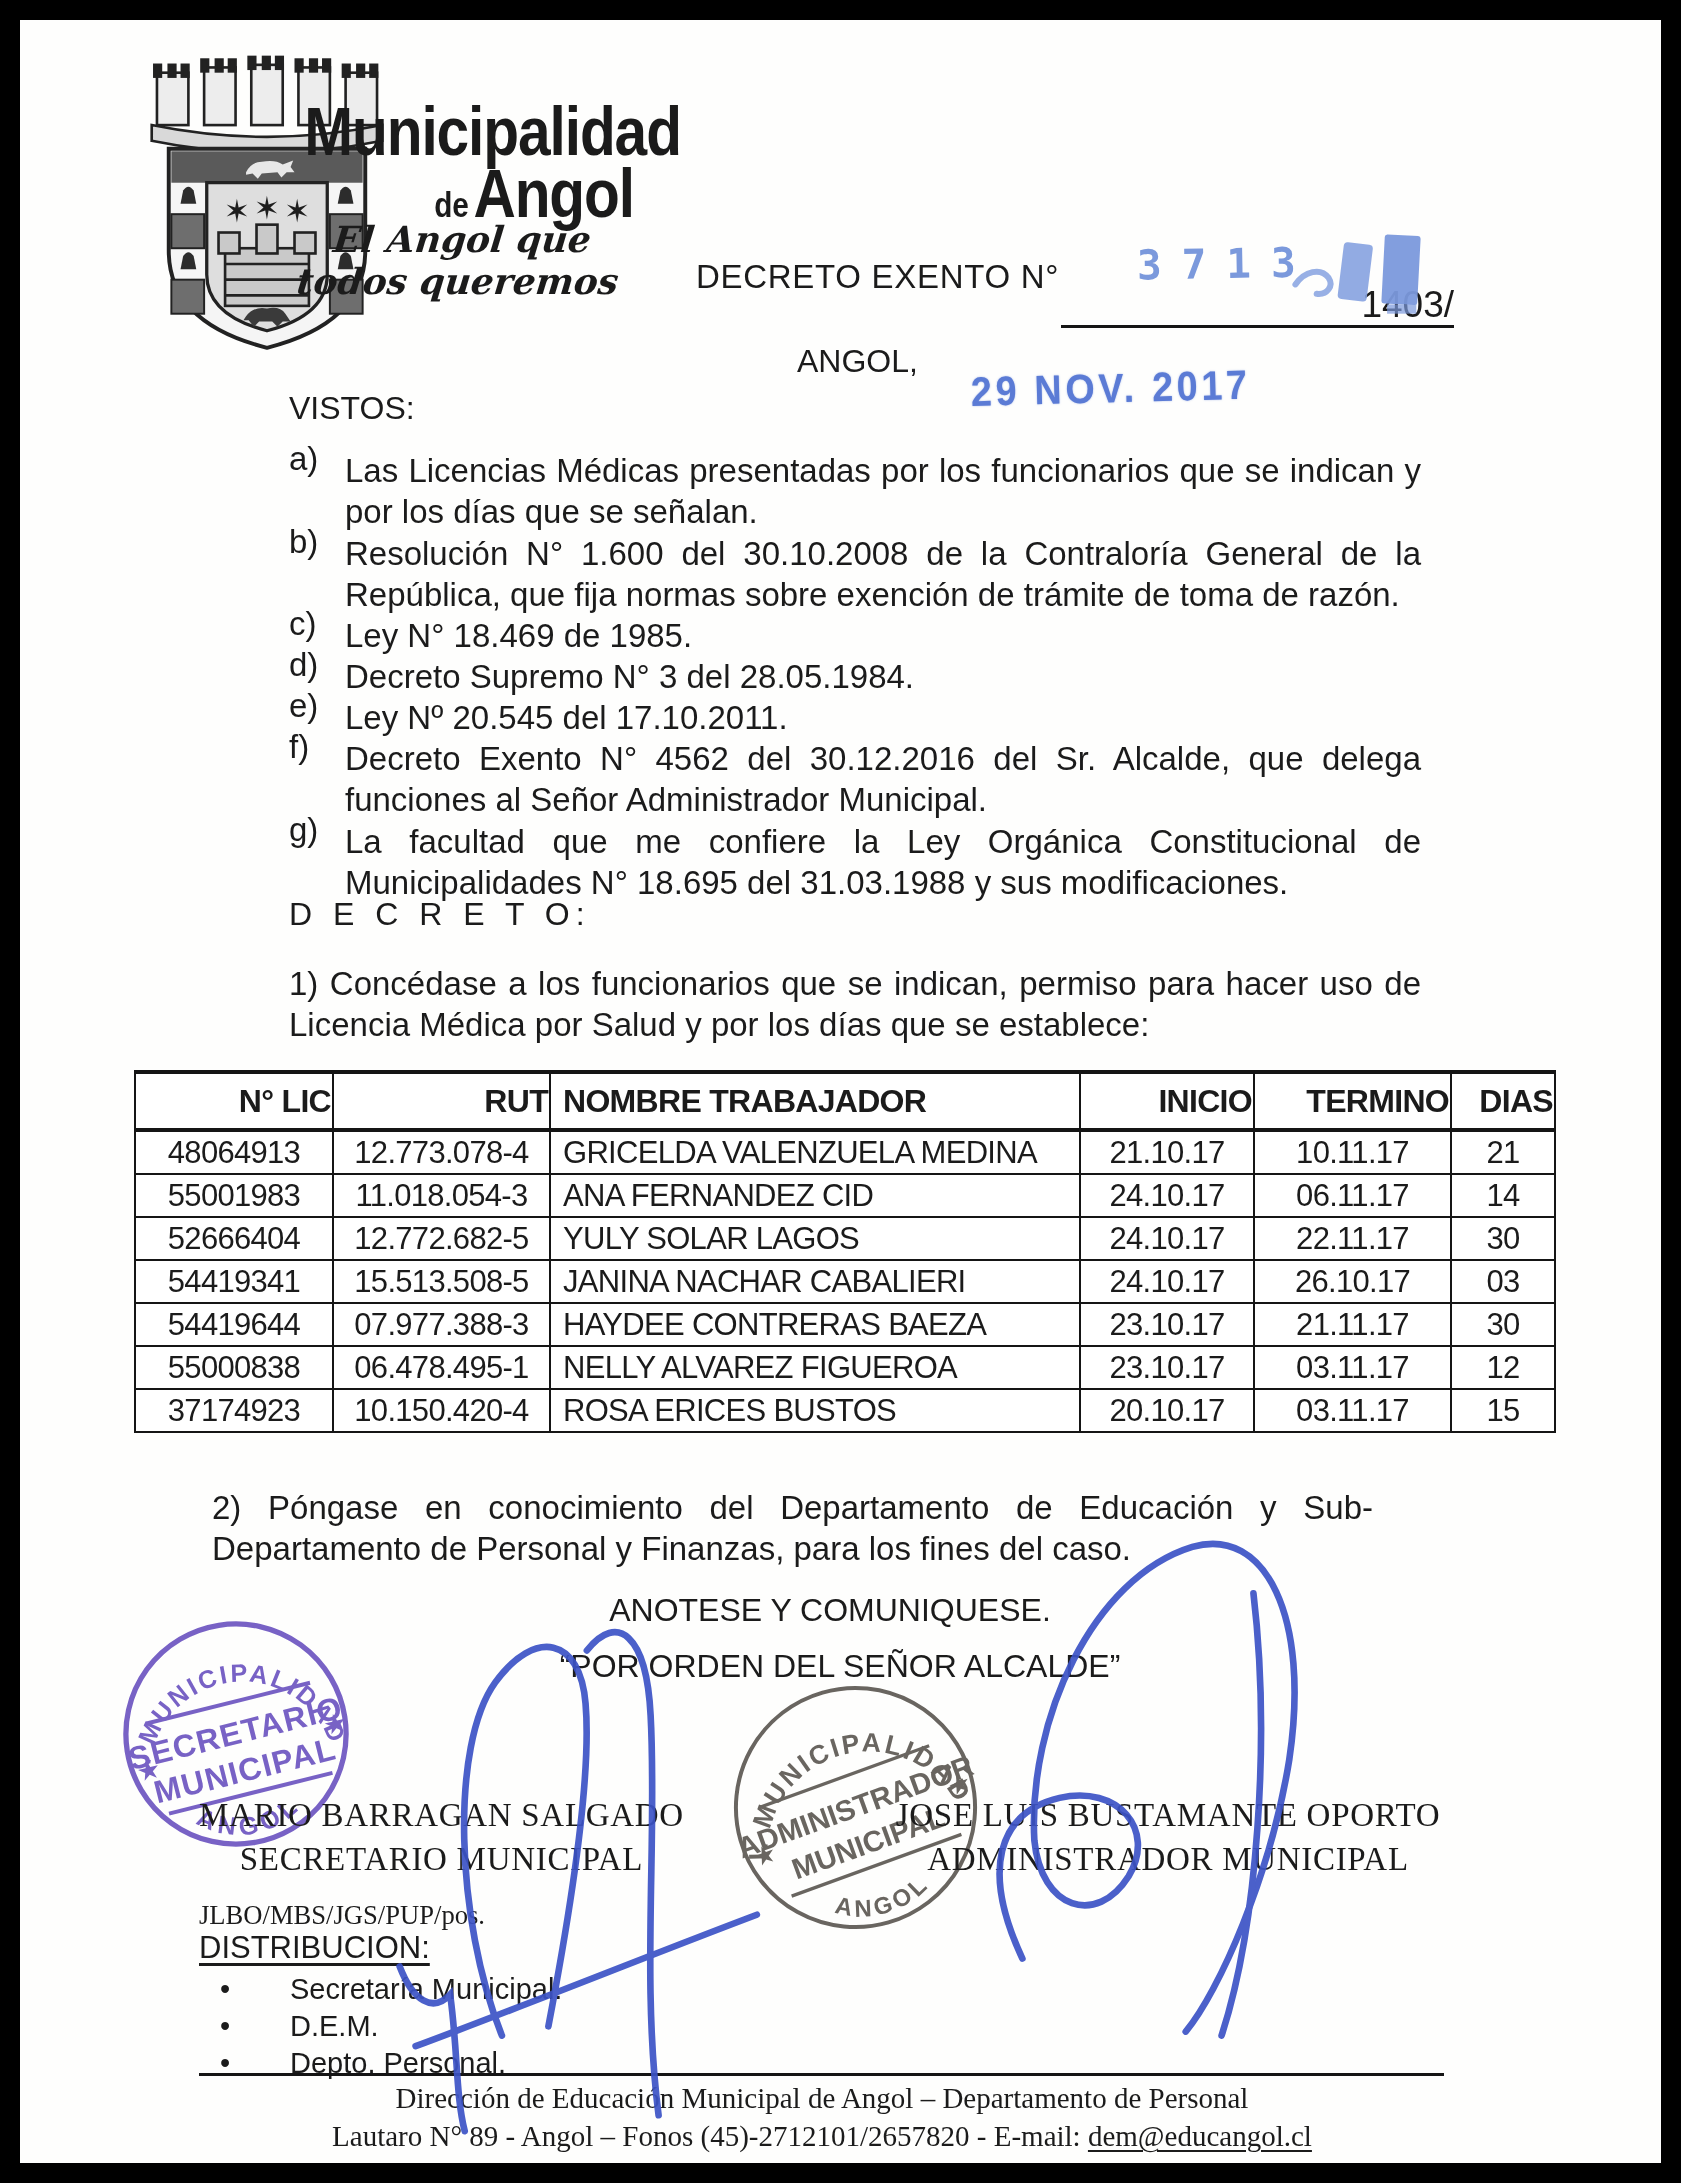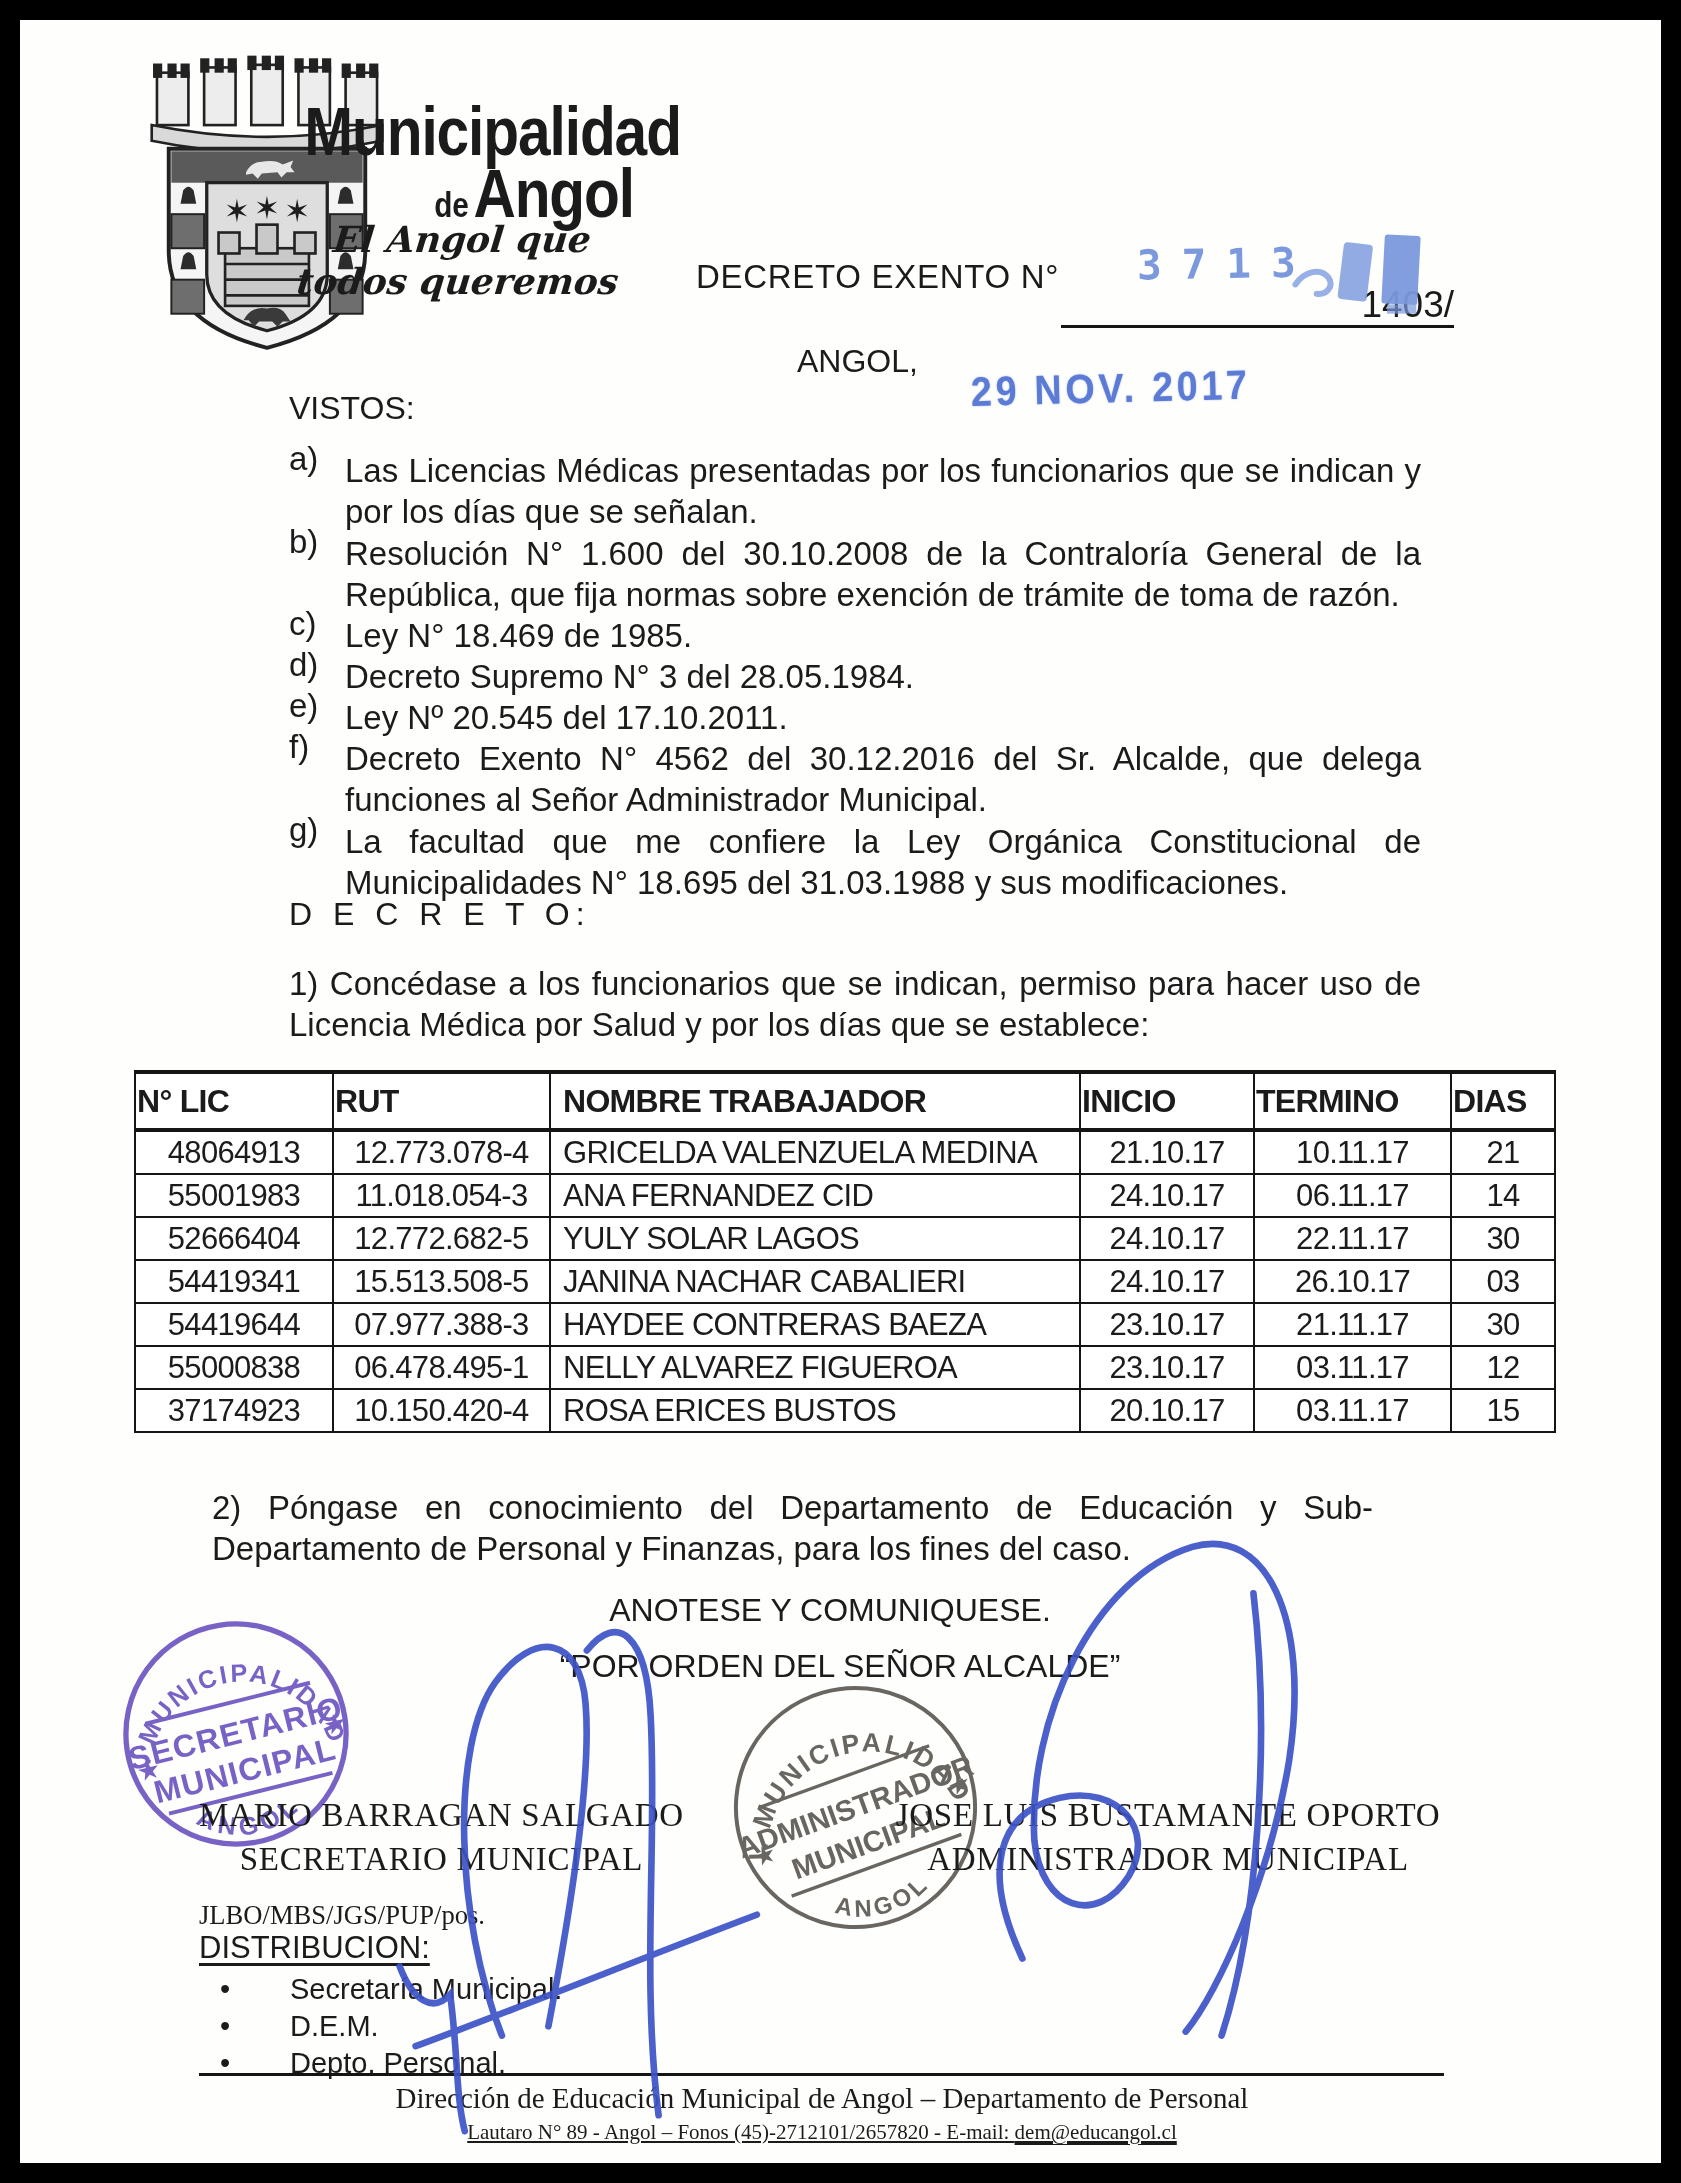--- a/index.html
+++ b/index.html
@@ -38,21 +38,21 @@
   .para{font-size:33px;line-height:41px;text-align:justify;}
   #para1{left:289px;top:963px;width:1132px;}
   #para2{left:212px;top:1487px;width:1161px;}
 
   
   #lic-table{left:134px;top:1070px;}
   table{border-collapse:collapse;table-layout:fixed;width:1419px;background:#fff;}
   th,td{border:2.7px solid #151515;overflow:hidden;white-space:nowrap;}
   th{height:52px;font-size:32px;font-weight:bold;letter-spacing:-0.7px;border-bottom-width:4.6px;border-top-width:4px;}
   td{height:39px;font-size:31px;letter-spacing:-0.7px;text-align:center;}
-  th{text-align:left;}
+  th{text-align:right;}
   th.c2,td.c2{text-align:left;padding-left:12px;}
   col.c0{width:198px;}col.c1{width:217px;}col.c2{width:530px;}col.c3{width:174px;}col.c4{width:197px;}col.c5{width:104px;}
 
   
   #closing1{left:289px;top:1592px;width:1082px;text-align:center;font-size:32px;}
   #closing2{left:289px;top:1648px;width:1102px;text-align:center;font-size:32px;}
 
   
   .sig-name{font-family:"Liberation Serif",serif;font-size:33px;text-align:center;letter-spacing:0.7px;}
   #left-name{left:166px;top:1797px;width:551px;}
@@ -62,21 +62,21 @@
 
   #initials{left:199px;top:1900px;font-size:26.6px;font-family:"Liberation Serif",serif;}
   #distribution-heading{left:199px;top:1930px;font-size:31px;text-decoration:underline;text-decoration-thickness:2.7px;text-underline-offset:5.3px;}
   #distribution-list{left:199px;top:1971px;width:598px;}
   .dist-item{display:flex;font-size:29px;line-height:37px;}
   .dist-item .bullet{width:70px;flex:0 0 70px;text-align:left;padding-left:21px;}
 
   
   #footer-rule{left:199px;top:2073px;width:1245px;height:2.7px;background:#151515;}
   #footer-line1{left:206px;top:2082px;width:1232px;text-align:center;font-size:29px;font-family:"Liberation Serif",serif;}
-  #footer-line2{left:206px;top:2120px;width:1232px;text-align:center;font-size:21px;font-family:"Liberation Serif",serif;text-decoration:underline;}
+  #footer-line2{left:206px;top:2120px;width:1232px;text-align:center;font-size:29px;font-family:"Liberation Serif",serif;}
   #footer-line2 .email{text-decoration:underline;text-decoration-thickness:2px;text-underline-offset:4px;}
 
   svg{display:block;}
   .overlay{pointer-events:none;}
 </style>
 </head>
 <body>
 
 <div id="page">
   <div id="paper"></div>

